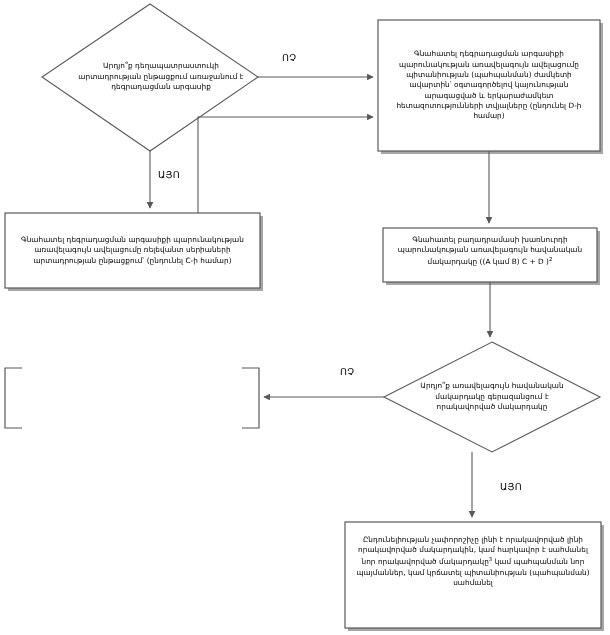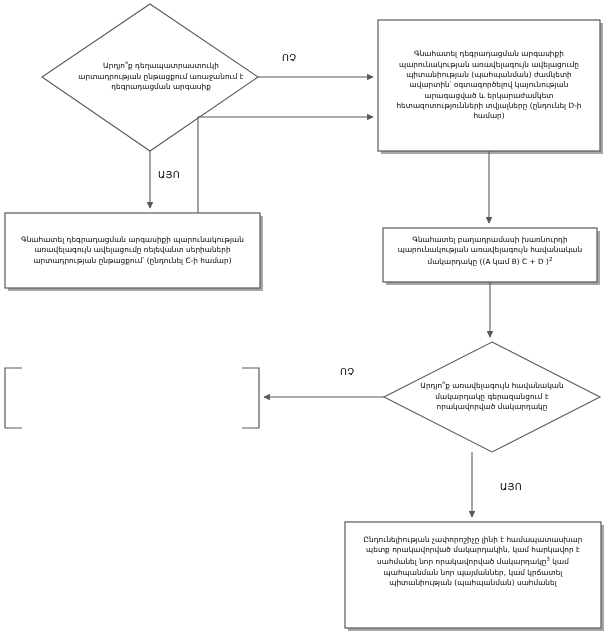--- a/index.html
+++ b/index.html
@@ -109,21 +109,21 @@
   <div class="node-text" style="left:390px; top:232px; width:200px; height:46px; display:block; padding-top:3px;">
     <span>Գնահատել բաղադրամասի խառնուրդի պարունակության առավելագույն հավանական մակարդակը ((A կամ B) C +</span>
     <span>D )</span><span class="sup">2</span>
   </div>
 
   <div class="node-text" style="left:406px; top:364px; width:172px; height:66px;text-align:center;">Արդյո՞ք առավելագույն հավանական մակարդակը գերազանցում է որակավորված մակարդակը</div>
 
 
   <div class="node-text" style="left:354px; top:530px; width:238px; height:92px; display:block; padding-top:5px;">
     <span>Ընդունելիության չափորոշիչը լինի է</span>
-    <span>համապատասխար պետք որակավորված մակարդակին,</span>
+    <span>որակավորված լինի որակավորված մակարդակին,</span>
     <span>կամ հարկավոր է սահմանել նոր</span>
     <span>որակավորված մակարդակը</span><span class="sup">3</span><span> կամ պահպանման</span>
     <span>նոր պայմաններ, կամ կրճատել</span>
     <span>պիտանիության (պահպանման) սահմանել</span>
   </div>
 
   <div class="edge-label" style="left:282px; top:52px;">ՈՉ</div>
 
   <div class="edge-label" style="left:158px; top:169px;">ԱՅՈ</div>
 

